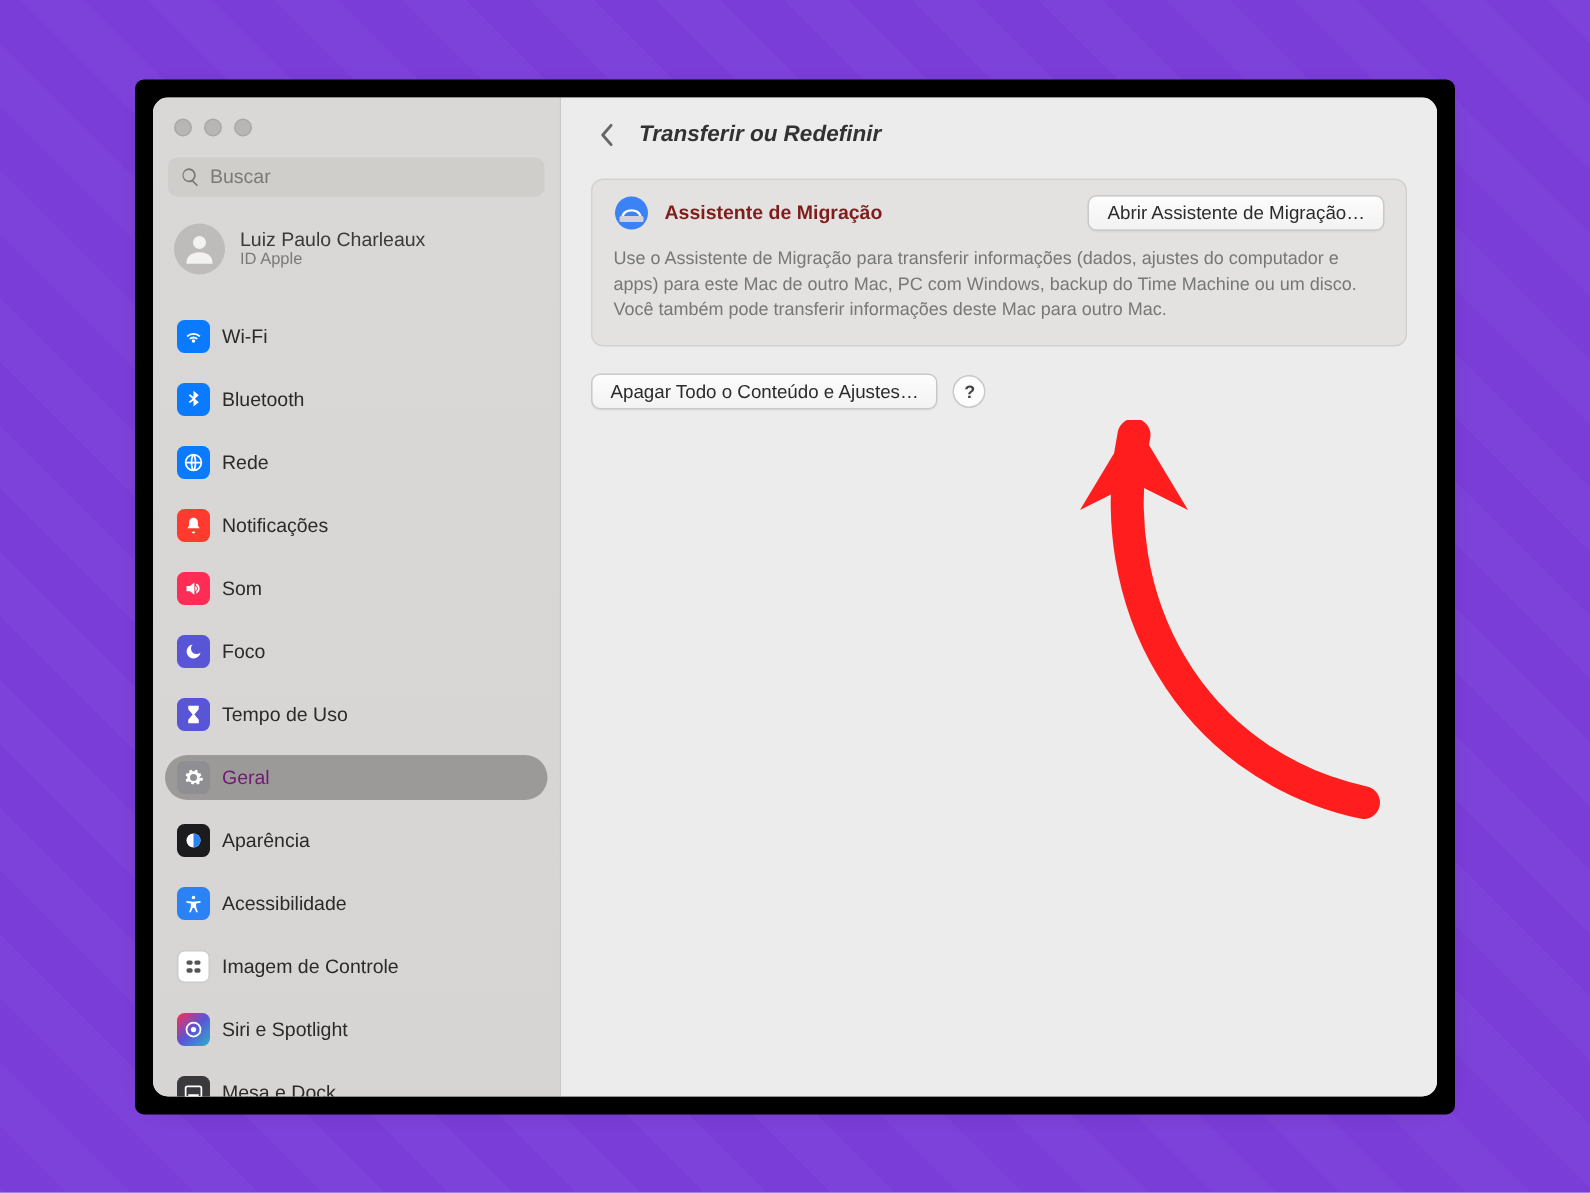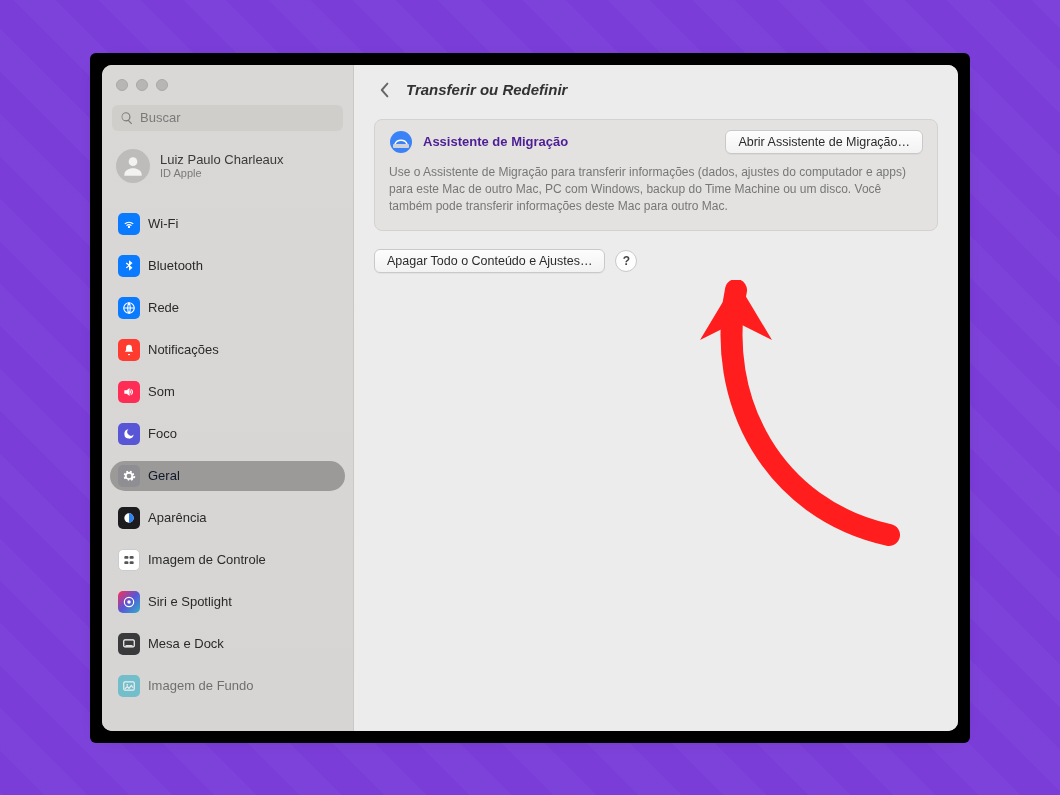--- a/index.html
+++ b/index.html
@@ -38,21 +38,21 @@
     .window {
       width: 100%;
       height: 100%;
       background: #ececec;
       border-radius: 10px;
       display: flex;
       overflow: hidden;
       box-shadow: 0 2px 20px rgba(0,0,0,0.3);
     }
     .sidebar {
-      width: 252px;
+      width: 272px;
       background: linear-gradient(to bottom, #d9d8d6, #d6d5d3);
       border-right: 1px solid #c9c8c6;
       display: flex;
       flex-direction: column;
       padding: 10px 0 0 0;
       overflow: hidden;
     }
     .traffic {
       display: flex;
       gap: 8px;
@@ -94,21 +94,21 @@
     .nav { flex:1; overflow-y:auto; padding: 0 8px; }
     .nav-group { margin-bottom: 12px; }
     .nav-item {
       display:flex; align-items:center; gap:8px;
       padding: 4px 8px; border-radius:6px;
       font-size: 13px; color:#2a2a28;
       cursor: default;
       margin-bottom: 1px;
       margin-top: 12px;
     }
-    .nav-item.selected { background:#9b9a98; color:#0f172a;border-radius:15px; }
+    .nav-item.selected { background:#9b9a98; color:#701a75;border-radius:15px; }
     .nav-item.selected .icon-box { filter: none; }
     .icon-box {
       width: 22px; height:22px; border-radius:5px;
       display:flex; align-items:center; justify-content:center;
       flex-shrink:0;
     }
     .icon-box svg { width:14px; height:14px; }
     .content {
       flex:1;
       background:#ececec;
@@ -130,21 +130,21 @@
       background:#e3e2e0;
       border:1px solid #d3d2d0;
       border-radius:8px;
       padding: 10px 14px 14px 14px;
       margin-bottom: 18px;
     }
     .panel-row {
       display:flex; align-items:center; gap:10px;
       margin-bottom:10px;
     }
-    .panel-row .row-title { font-size:13px; font-weight:600; color:#4c1d95; flex:1; }
+    .panel-row .row-title { font-size:13px; font-weight:600; color:#7f1d1d; flex:1; }
     .migration-icon {
       width:24px; height:24px; display:flex; align-items:center; justify-content:center;
     }
     .btn {
       background: linear-gradient(#fdfdfd,#f2f2f2);
       border:1px solid #c9c9c9;
       border-radius:6px;
       padding: 4px 12px;
       font-size:12.5px;
       color:#2b2b2b;
@@ -274,38 +274,55 @@
               <span class="label-txt">Som</span>
             </div>
             <div class="nav-item">
               <div class="icon-box bg-indigo">
                 <svg viewBox="0 0 24 24">
                   <path d="M20 13A8 8 0 1111 4a6 6 0 009 9z"></path>
                 </svg>
               </div>
               <span class="label-txt">Foco</span>
             </div>
+            <div class="nav-item">
+              <div class="icon-box bg-indigo">
+                <svg viewBox="0 0 24 24">
+                  <path d="M6 2h12v4l-5 6 5 6v4H6v-4l5-6-5-6z"></path>
+                </svg>
+              </div>
+              <span class="label-txt">Tempo de Uso</span>
+            </div>
           </div>
           <div class="nav-group">
             <div class="nav-item selected">
               <div class="icon-box bg-gray">
                 <svg viewBox="0 0 24 24">
                   <path d="M12 8a4 4 0 100 8 4 4 0 000-8zm9 4l2 1-1 3-2-.5a8 8 0 01-1.5 1.5l.5 2-3 1-1-2a8 8 0 01-2 0l-1 2-3-1 .5-2A8 8 0 016 16.5L4 17l-1-3 2-1a8 8 0 010-2l-2-1 1-3 2 .5A8 8 0 017.5 6L7 4l3-1 1 2a8 8 0 012 0l1-2 3 1-.5 2A8 8 0 0118 7.5l2-.5 1 3-2 1a8 8 0 010 2z"></path>
                 </svg>
               </div>
               <span class="label-txt">Geral</span>
             </div>
             <div class="nav-item">
               <div class="icon-box bg-black">
                 <svg viewBox="0 0 24 24">
                   <circle cx="12" cy="12" r="8" fill="#fff"></circle>
                   <path d="M12 4a8 8 0 010 16z" fill="#2b82f5"></path>
                 </svg>
               </div>
               <span class="label-txt">Aparência</span>
+            </div>
+            <div class="nav-item">
+              <div class="icon-box bg-blue2">
+                <svg viewBox="0 0 24 24">
+                  <circle cx="12" cy="5" r="2"></circle>
+                  <path d="M4 9l8 1 8-1v2l-5 1v4l2 6h-2l-2-5h-2l-2 5H7l2-6v-4l-5-1z"></path>
+                </svg>
+              </div>
+              <span class="label-txt">Acessibilidade</span>
             </div>
             <div class="nav-item">
               <div class="icon-box bg-white-border">
                 <svg viewBox="0 0 24 24">
                   <rect x="4" y="5" width="7" height="5" rx="2"></rect>
                   <rect x="13" y="5" width="7" height="5" rx="2"></rect>
                   <rect x="4" y="14" width="7" height="5" rx="2"></rect>
                   <rect x="13" y="14" width="7" height="5" rx="2"></rect>
                 </svg>
               </div>

